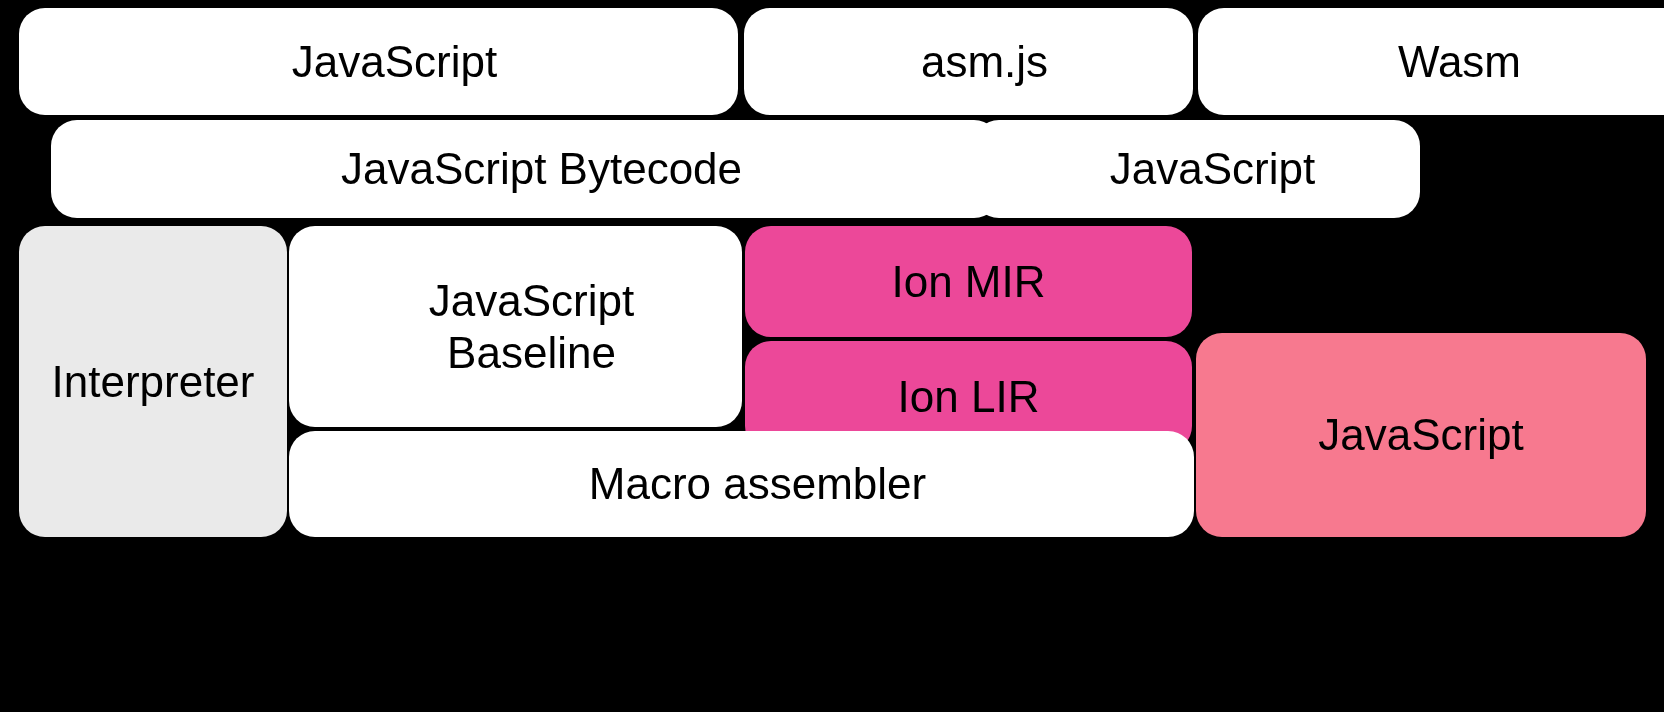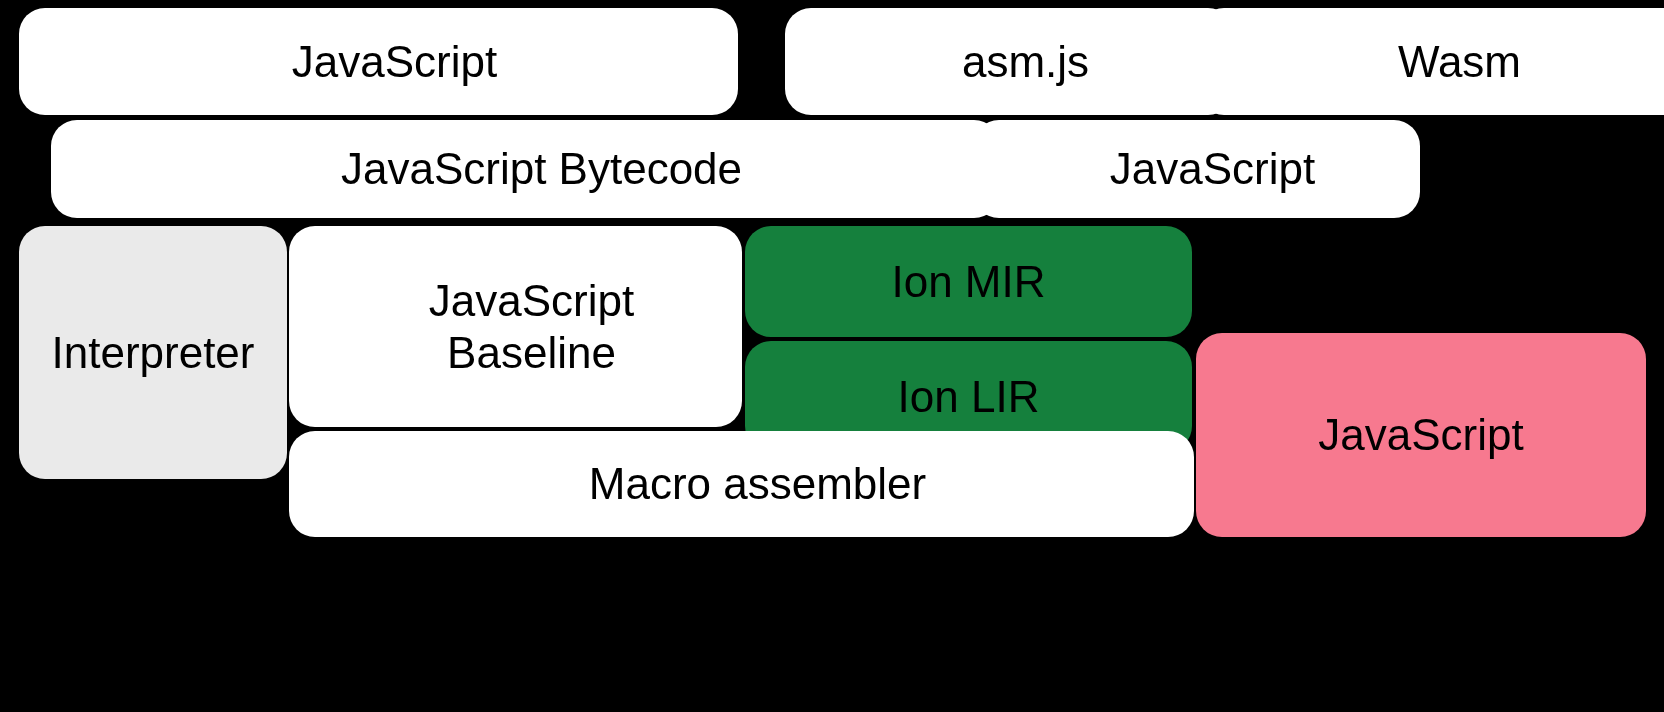--- a/index.html
+++ b/index.html
@@ -27,34 +27,34 @@
     color: #000000;
     font-size: 44px;
     font-weight: 400;
     line-height: 1.18;
     letter-spacing: 0px;
     white-space: pre-line;
     user-select: none;
   }
   .fill-white  { background: #ffffff; padding-left: 32px; }
   .fill-grey   { background: #eaeaea; }
-  .fill-green  { background: #15803d; }
+  .fill-green  { background: #ec4899; }
   .fill-pink   { background: #f7798f; }
 
   
   #n-javascript        { left: 19px;   top: 8px;   width: 719px; height: 107px; }
-  #n-asmjs             { left: 744px;  top: 8px;   width: 449px; height: 107px; margin-left: 41px; }
+  #n-asmjs             { left: 744px;  top: 8px;   width: 449px; height: 107px; }
   #n-wasm              { left: 1198px; top: 8px;   width: 491px; height: 107px; }
 
   
   #n-js-bytecode       { left: 19px;   top: 120px; width: 949px; height: 98px; margin-left: 32px;  }
   #n-baldrmonkey       { left: 973px;  top: 120px; width: 447px; height: 98px;  }
 
   
-  #n-interpreter       { left: 19px;   top: 226px; width: 268px; height: 253px; }
+  #n-interpreter       { left: 19px;   top: 226px; width: 268px; height: 311px; }
   #n-js-baseline       { left: 289px;  top: 226px; width: 453px; height: 201px; }
   #n-ion-mir           { left: 745px;  top: 226px; width: 447px; height: 111px; }
   #n-ion-lir           { left: 745px;  top: 341px; width: 447px; height: 111px; }
   #n-cranelift         { left: 1196px; top: 333px; width: 450px; height: 204px; }
   #n-macro-assembler   { left: 289px;  top: 431px; width: 905px; height: 106px; }
   #n-native-code       { left: 289px;  top: 541px; width: 1357px; height: 104px; }
 </style>
 </head>
 <body>
 

